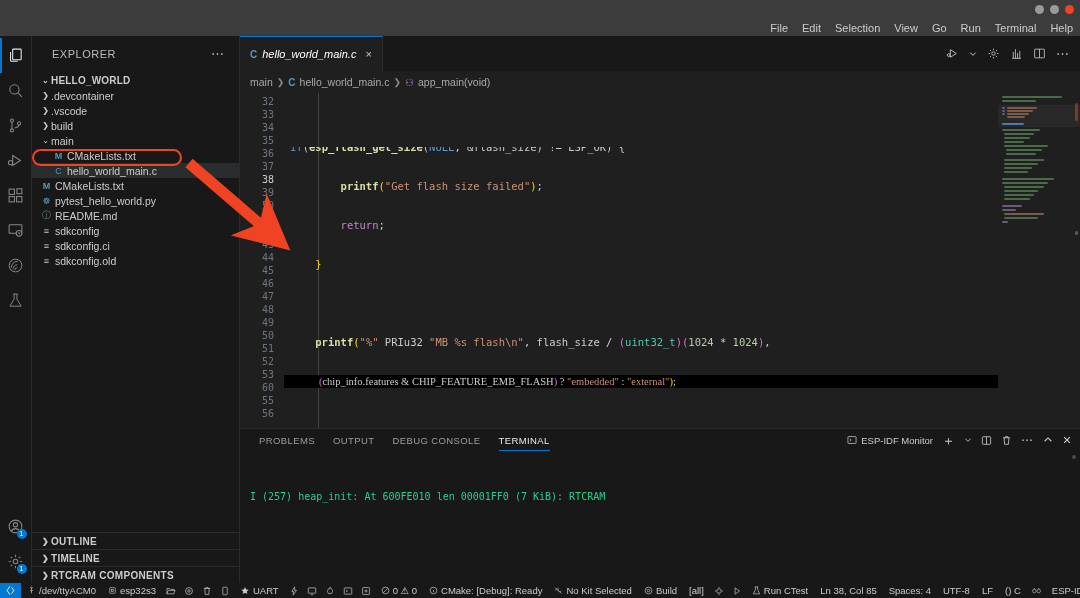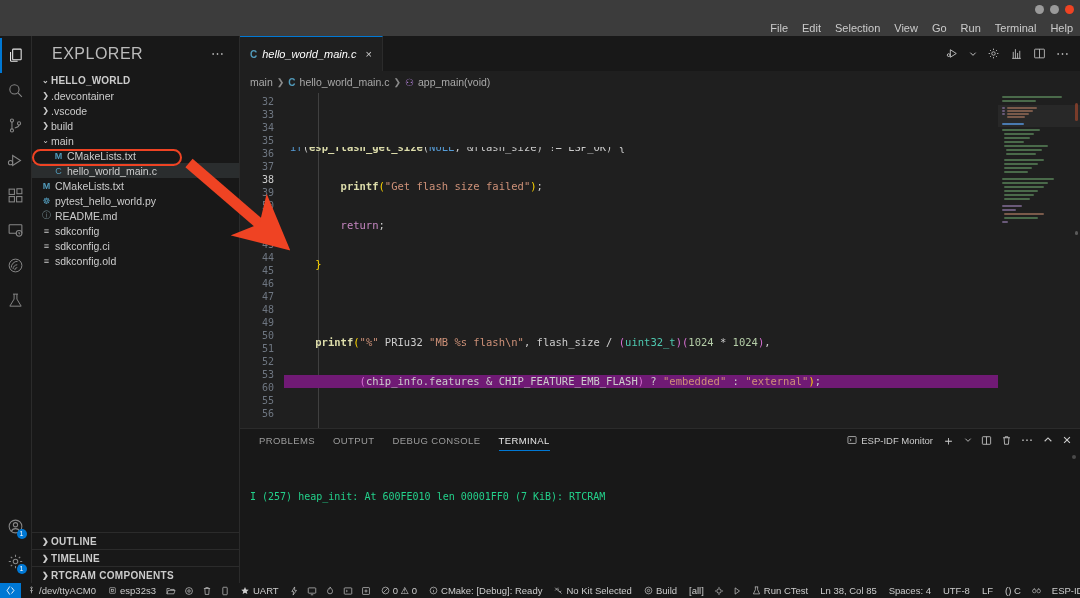--- a/index.html
+++ b/index.html
@@ -49,21 +49,21 @@
     font-size:7px; min-width:10px; height:10px; border-radius:5px;
     display:flex; align-items:center; justify-content:center; padding:0 2px; line-height:10px;
   }
 
   
   .sidebar { width:208px; background:#181818; flex:none; display:flex; flex-direction:column; border-right:1px solid #2b2b2b; }
   .sb-header {
     height:35px; display:flex; align-items:center; justify-content:space-between;
     padding:0 14px 0 20px; flex:none;
   }
-  .sb-header .t { font-size:16px; letter-spacing:.5px; color:#bbbbbb; }
+  .sb-header .t { font-size:11px; letter-spacing:.5px; color:#bbbbbb; }
   .sb-header .dots { font-size:13px; color:#ccc; letter-spacing:1px; line-height:8px; }
   .tree { flex:1; overflow:hidden; padding-top:2px; }
   .trow { height:15px; display:flex; align-items:center; font-size:10.5px; color:#cccccc; padding-left:8px; position:relative; white-space:nowrap; }
   .trow.root { font-weight:bold; font-size:10px; letter-spacing:.2px; }
   .trow.selected { background:#2a2d2e; }
   .chev { width:11px; display:inline-block; text-align:center; font-size:8px; color:#ccc; flex:none; }
   .ficon { width:13px; display:inline-block; text-align:center; font-size:9px; flex:none; margin-right:2px; }
   .ind1 { padding-left:8px; }
   .ind2 { padding-left:20px; }
   .c-m { color:#519aba; font-weight:bold; }
@@ -108,21 +108,21 @@
     font-family:"DejaVu Sans Mono", monospace; font-size:10px; color:#6e7681; line-height:13px;
     background:#1f1f1f;
   }
   .gutter .ln.cur { color:#cccccc; }
   .codearea {
     flex:1; position:relative; font-family:"DejaVu Sans Mono", monospace;
     font-size:10.5px; line-height:13px; padding-top:2px; white-space:pre; overflow:hidden;
     color:#cccccc;
   }
   .cline { height:13px; padding-left:6px; position:relative; }
-  .cline.cur { background:#701a75; }
+  .cline.cur { background:#000000;font-family:Liberation Serif, serif; }
   .ig { position:absolute; top:0; bottom:0; width:1px; background:#404040; }
   .minimap { width:82px; flex:none; background:#1f1f1f; position:relative; overflow:hidden; }
   .mm-slider { position:absolute; left:0; right:0; top:12px; height:22px; background:rgba(255,255,255,.045); }
   .mm-line { position:absolute; height:1.5px; border-radius:1px; }
   .scroll-dec { position:absolute; right:2px; width:3px; border-radius:2px; }
 
   
   .s-str { color:#ce9178; }
   .s-fn  { color:#dcdcaa;font-weight:bold; }
   .s-kw  { color:#c586c0; }

